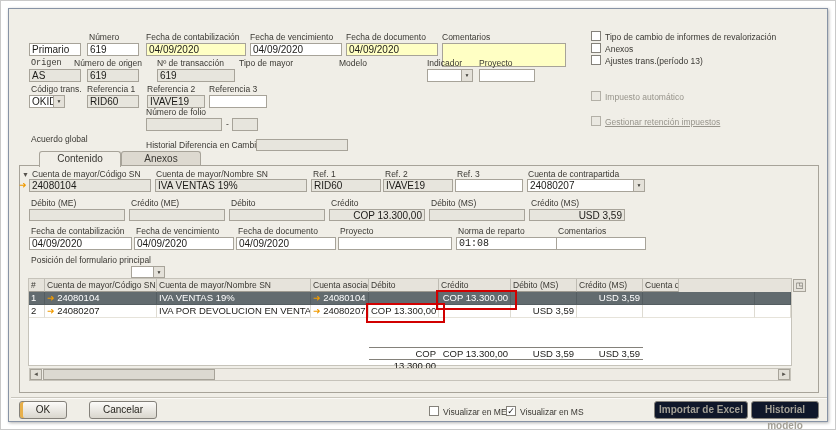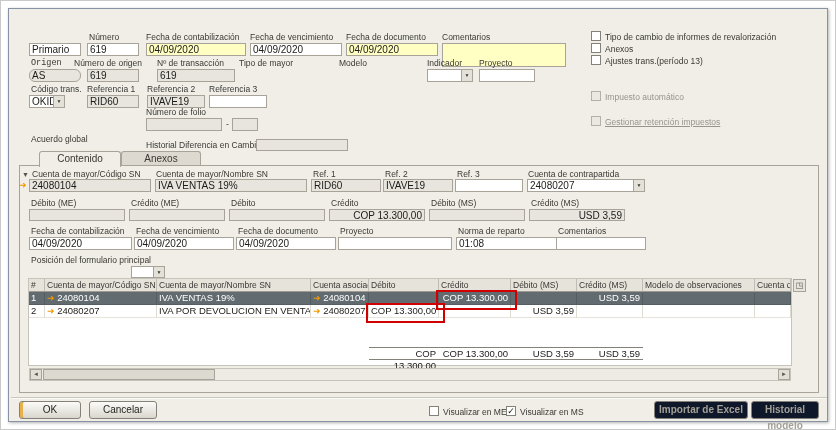--- a/index.html
+++ b/index.html
@@ -71,21 +71,21 @@
   <span class="lbl" style="left:596px;top:47px;">Ajustes trans.(período 13)</span>
 
   <span class="lbl" style="left:22px;top:49px;font-family:Liberation Mono, monospace;">Origen</span>
   <span class="lbl" style="left:65px;top:49px;">Número de origen</span>
   <span class="lbl" style="left:148px;top:49px;">Nº de transacción</span>
   <span class="lbl" style="left:230px;top:49px;">Tipo de mayor</span>
   <span class="lbl" style="left:330px;top:49px;">Modelo</span>
   <span class="lbl" style="left:418px;top:49px;">Indicador</span>
   <span class="lbl" style="left:470px;top:49px;">Proyecto</span>
 
-  <div class="fld gray" style="left:20px;top:60px;width:52px;border-radius:6px;">AS</div>
+  <div class="fld gray" style="left:20px;top:60px;width:52px;">AS</div>
   <div class="fld gray" style="left:78px;top:60px;width:52px;">619</div>
   <div class="fld gray" style="left:148px;top:60px;width:78px;">619</div>
   <div class="fld combo" style="left:418px;top:60px;width:46px;">
     <span></span>
     <span class="carrow">▼</span>
   </div>
   <div class="fld" style="left:470px;top:60px;width:56px;"></div>
 
   <span class="lbl" style="left:22px;top:75px;">Código trans.</span>
   <span class="lbl" style="left:78px;top:75px;">Referencia 1</span>
@@ -155,40 +155,39 @@
   <span class="lbl" style="left:127px;top:217px;">Fecha de vencimiento</span>
   <span class="lbl" style="left:229px;top:217px;">Fecha de documento</span>
   <span class="lbl" style="left:331px;top:217px;">Proyecto</span>
   <span class="lbl" style="left:449px;top:217px;">Norma de reparto</span>
   <span class="lbl" style="left:549px;top:217px;">Comentarios</span>
 
   <div class="fld" style="left:20px;top:228px;width:103px;">04/09/2020</div>
   <div class="fld" style="left:125px;top:228px;width:100px;">04/09/2020</div>
   <div class="fld" style="left:227px;top:228px;width:100px;">04/09/2020</div>
   <div class="fld" style="left:329px;top:228px;width:114px;"></div>
-  <div class="fld" style="left:447px;top:228px;width:112px;">01:08</div>
+  <div class="fld" style="left:447px;top:228px;width:112px;font-family:Liberation Mono, monospace;">01:08</div>
   <div class="fld" style="left:547px;top:228px;width:90px;"></div>
 
   <span class="lbl" style="left:22px;top:246px;">Posición del formulario principal</span>
   <div class="fld combo" style="left:122px;top:257px;width:34px;height:12px;">
     <span></span>
     <span class="carrow">▼</span>
   </div>
 
   <div class="grid">
     <div class="ghead">
       <div style="width:16px;">#</div>
       <div style="width:112px;">Cuenta de mayor/Código SN</div>
       <div style="width:154px;">Cuenta de mayor/Nombre SN</div>
       <div style="width:58px;">Cuenta asociada</div>
       <div style="width:70px;">Débito</div>
       <div style="width:72px;">Crédito</div>
       <div style="width:66px;">Débito (MS)</div>
       <div style="width:66px;">Crédito (MS)</div>
-      <div style="width:112px;">Modelo de observaciones</div>
       <div style="width:36px;">Cuenta de contab</div>
     </div>
     <div class="grow sel">
       <div style="width:16px;">1</div>
       <div style="width:112px;"><span class="larr">➜</span> <span>24080104</span></div>
       <div style="width:154px;">IVA VENTAS 19%</div>
       <div style="width:58px;"><span class="larr">➜</span> <span>24080104</span></div>
       <div style="width:70px;" class="num"></div>
       <div style="width:72px;" class="num">COP 13.300,00</div>
       <div style="width:66px;" class="num"></div>
@@ -221,21 +220,21 @@
   <div class="cornericon">◳</div>
 
   <div class="hscroll">
     <span class="sbtn" style="left:0;">◄</span>
     <span class="sthumb"></span>
     <span class="sbtn" style="right:0;">►</span>
   </div>
 
   <div class="divider"></div>
 
-  <div class="btn ok" style="left:10px;top:392px;width:62px;">OK</div>
+  <div class="btn ok" style="left:10px;top:392px;width:48px;">OK</div>
   <div class="btn" style="left:80px;top:392px;width:68px;">Cancelar</div>
 
   <span class="cb" style="left:420px;top:397px;"></span>
   <span class="lbl" style="left:434px;top:398px;">Visualizar en ME</span>
   <span class="cb" style="left:497px;top:397px;"><span>✓</span></span>
   <span class="lbl" style="left:511px;top:398px;">Visualizar en MS</span>
 
   <div class="btn dis" style="left:645px;top:392px;width:94px;">Importar de Excel</div>
   <div class="btn dis" style="left:742px;top:392px;width:68px;">Historial modelo</div>
 

